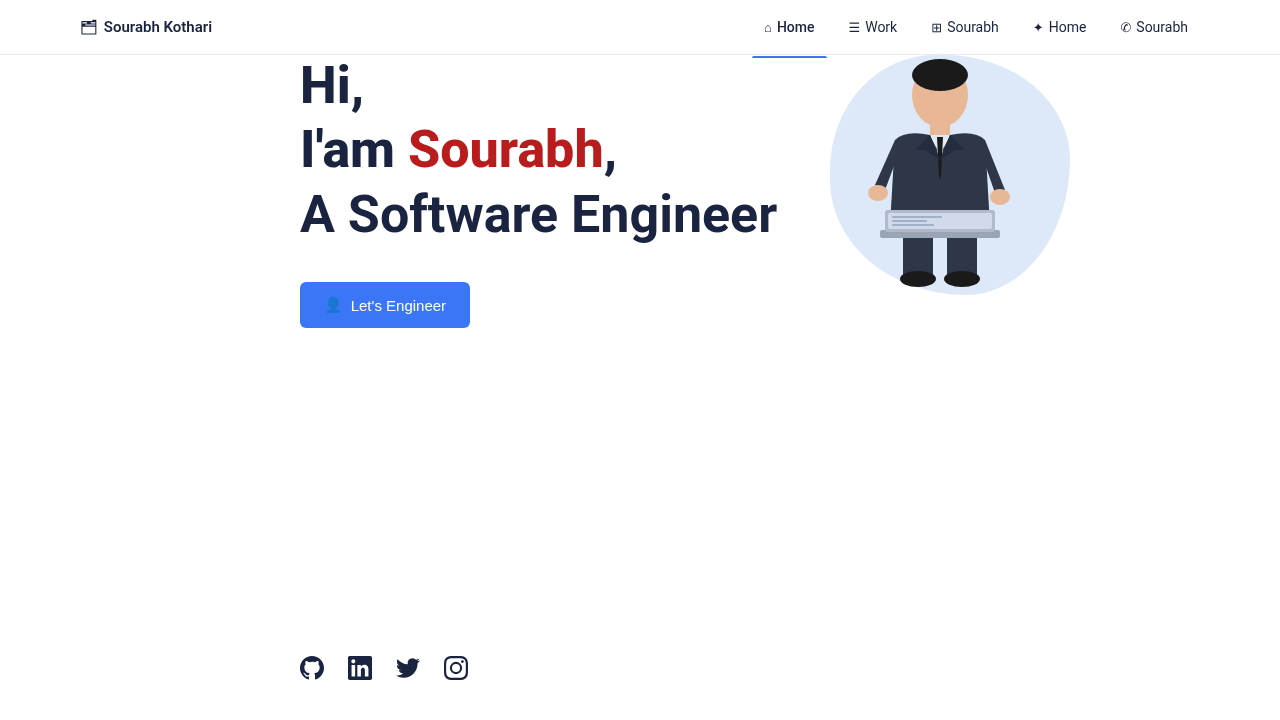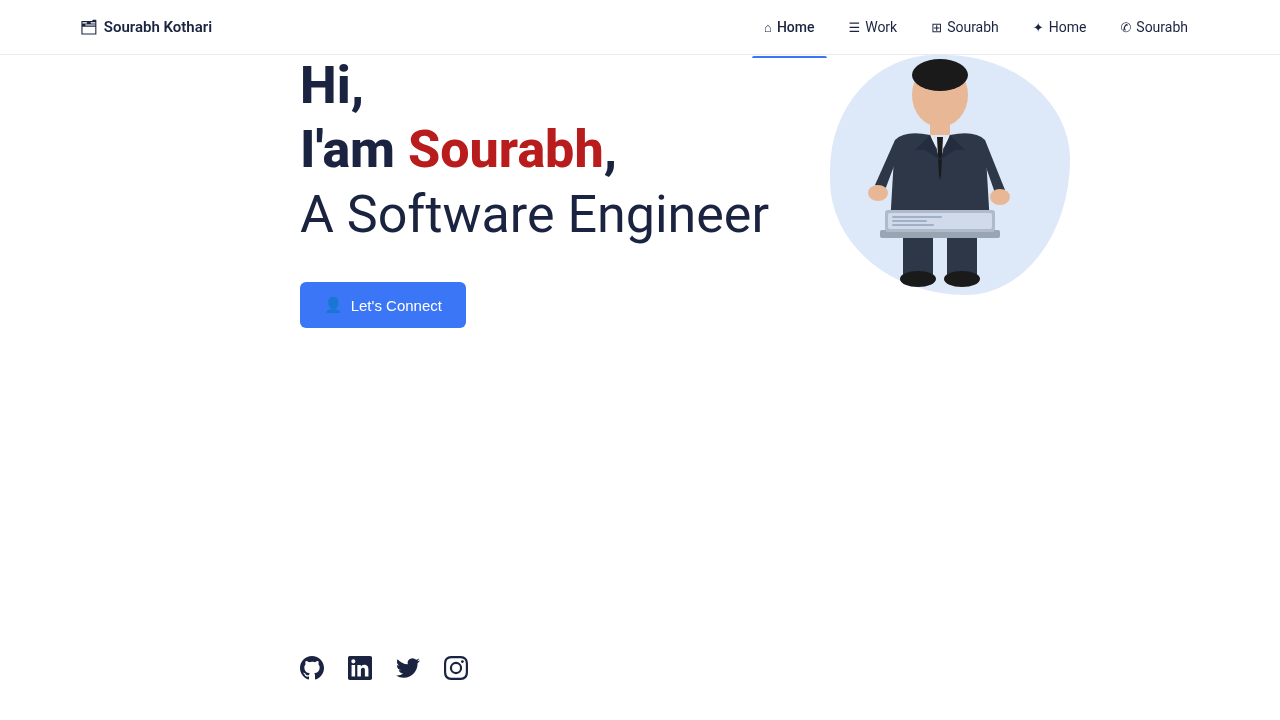--- a/index.html
+++ b/index.html
@@ -109,21 +109,21 @@
       line-height: 1.2;
       margin-bottom: 2px;
     }
 
     .hero-name {
       color: #b91c1c;
     }
 
     .hero-title {
       font-size: 52px;
-      font-weight: 400;
+      font-weight: 700;
       color: #1a2340;
       line-height: 1.2;
       margin-bottom: 36px;
     }
 
     .connect-btn {
       background: #3b76f6;
       color: #ffffff;
       border: none;
       border-radius: 6px;
@@ -247,21 +247,21 @@
 
   <section class="hero">
     <div class="hero-content">
       <div class="hero-greeting">Hi,</div>
       <div class="hero-name-line">
         <span>I'am </span><span class="hero-name">Sourabh</span><span>,</span>
       </div>
       <div class="hero-title">A Software Engineer</div>
       <button class="connect-btn">
         <span>👤</span>
-        <span>Let's Connect</span>
+        <span>Let's Engineer</span>
       </button>
     </div>
 
     <div class="hero-illustration">
       <div class="illustration-blob"></div>
       <div class="illustration-figure">
         <svg class="person-svg" viewBox="0 0 200 250" xmlns="http://www.w3.org/2000/svg">
 
           <ellipse cx="100" cy="50" rx="28" ry="32" fill="#e8b896"></ellipse>
 

